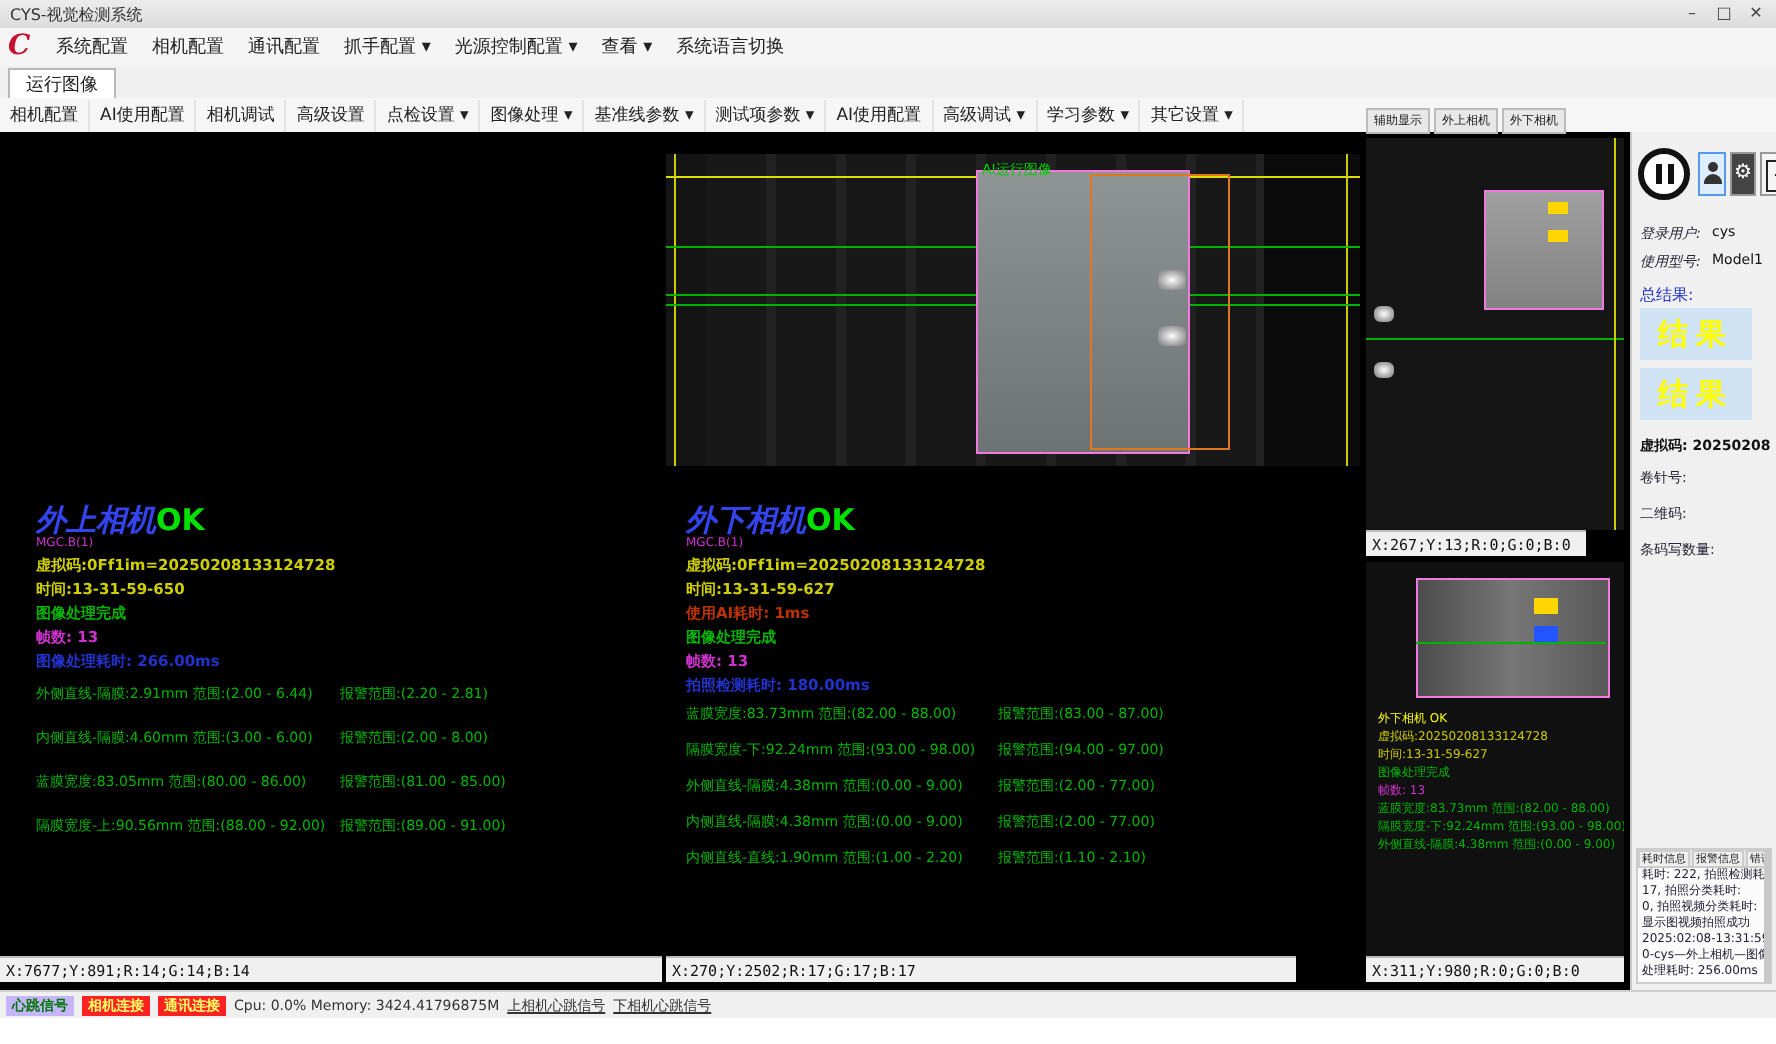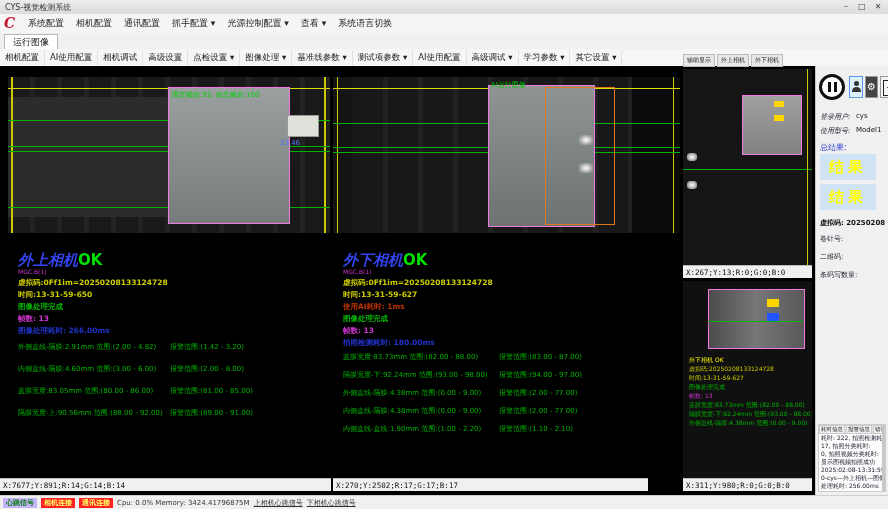--- a/index.html
+++ b/index.html
@@ -125,47 +125,32 @@
     <span class="toolitem">基准线参数 ▾</span>
     <span class="toolitem">测试项参数 ▾</span>
     <span class="toolitem">AI使用配置</span>
     <span class="toolitem">高级调试 ▾</span>
     <span class="toolitem">学习参数 ▾</span>
     <span class="toolitem">其它设置 ▾</span>
   </div>
 
   <div class="abs mainbg"></div>
 
-  <div class="panel-img" style="left:8px;top:77px;width:322px;height:156px;">
-    <div class="stripe" style="left:0;width:322px;"></div>
-    <div style="position:absolute;left:0;top:20px;width:160px;height:120px;background:#2c2c2c;"></div>
-    <div class="yline-h" style="top:11px;"></div>
-    <div class="yline-v" style="left:3px;"></div>
-    <div class="yline-v" style="right:4px;"></div>
-    <div class="gline" style="top:43px;"></div>
-    <div class="gline" style="top:69px;"></div>
-    <div class="gline" style="top:74px;"></div>
-    <div class="gline" style="top:130px;"></div>
-    <div class="product" style="left:160px;top:10px;width:120px;height:135px;"></div>
-    <div style="position:absolute;left:279px;top:38px;width:30px;height:20px;background:#e0e0da;border:1px solid #9a9a94;"></div>
-    <span class="ov-green" style="left:164px;top:13px;">固定阈值:93, 动态阈值:100</span>
-    <span class="ov-blue" style="left:272px;top:62px;">23.46</span>
-  </div>
 
   <div class="abs" style="left:8px;top:240px;width:322px;height:236px;">
     <div class="tb" style="top:10px;"><span class="cam-name">外上相机</span><span class="cam-ok">OK</span></div>
     <div class="tb sub-mag" style="top:28px;">MGC.B(1)</div>
     <div class="tb ln-yel" style="top:38px;">虚拟码:0Ff1im=20250208133124728</div>
     <div class="tb ln-yel" style="top:50px;">时间:13-31-59-650</div>
     <div class="tb ln-grn" style="top:62px;">图像处理完成</div>
     <div class="tb ln-mag" style="top:74px;">帧数: 13</div>
     <div class="tb ln-blu" style="top:86px;">图像处理耗时: 266.00ms</div>
     <div class="mrow" style="top:102px;">
-        <span class="mtext">外侧直线-隔膜:2.91mm 范围:(2.00 - 4.82)</span>
-        <span class="malarm" style="left:152px;">报警范围:(1.42 - 3.20)</span>
+        <span class="mtext">外侧直线-隔膜:2.91mm 范围:(2.00 - 6.44)</span>
+        <span class="malarm" style="left:152px;">报警范围:(2.20 - 2.81)</span>
       </div>
     <div class="mrow" style="top:124px;">
         <span class="mtext">内侧直线-隔膜:4.60mm 范围:(3.00 - 6.00)</span>
         <span class="malarm" style="left:152px;">报警范围:(2.00 - 8.00)</span>
       </div>
     <div class="mrow" style="top:146px;">
         <span class="mtext">蓝膜宽度:83.05mm 范围:(80.00 - 86.00)</span>
         <span class="malarm" style="left:152px;">报警范围:(81.00 - 85.00)</span>
       </div>
     <div class="mrow" style="top:168px;">
@@ -231,21 +216,21 @@
 
   <div class="panel-img" style="left:683px;top:69px;width:129px;height:196px;background:#151515;">
     <div class="product" style="right:10px;top:26px;width:58px;height:58px;background:linear-gradient(180deg,#a0a0a0,#828282);"></div>
     <div style="position:absolute;right:28px;top:32px;width:10px;height:6px;background:#ffd700;"></div>
     <div style="position:absolute;right:28px;top:46px;width:10px;height:6px;background:#ffd700;"></div>
     <div class="glow" style="left:4px;top:84px;width:10px;height:8px;"></div>
     <div class="glow" style="left:4px;top:112px;width:10px;height:8px;"></div>
     <div class="gline" style="top:100px;"></div>
     <div class="yline-v" style="right:4px;width:1px;"></div>
   </div>
-  <div class="coordbar" style="left:683px;top:265px;width:129px;">X:267;Y:13;R:0;G:0;B:0</div>
+  <div class="coordbar" style="left:683px;top:265px;width:110px;">X:267;Y:13;R:0;G:0;B:0</div>
 
   <div class="panel-img" style="left:683px;top:281px;width:129px;height:197px;background:#101010;">
     <div style="position:absolute;left:25px;top:8px;width:95px;height:58px;background:linear-gradient(90deg,#4c4c4c,#777,#585858);border:1px solid #f07ae0;"></div>
     <div style="position:absolute;left:84px;top:18px;width:12px;height:8px;background:#ffd700;"></div>
     <div style="position:absolute;left:84px;top:32px;width:12px;height:8px;background:#2255ff;"></div>
     <div class="gline" style="top:40px;left:25px;right:9px;"></div>
     <div style="position:absolute;left:6px;top:74px;">
       <div class="mini-line" style="color:#ffff00;">外下相机 OK</div>
       <div class="mini-line" style="color:#cccc00;">虚拟码:20250208133124728</div>
       <div class="mini-line" style="color:#cccc00;">时间:13-31-59-627</div>

